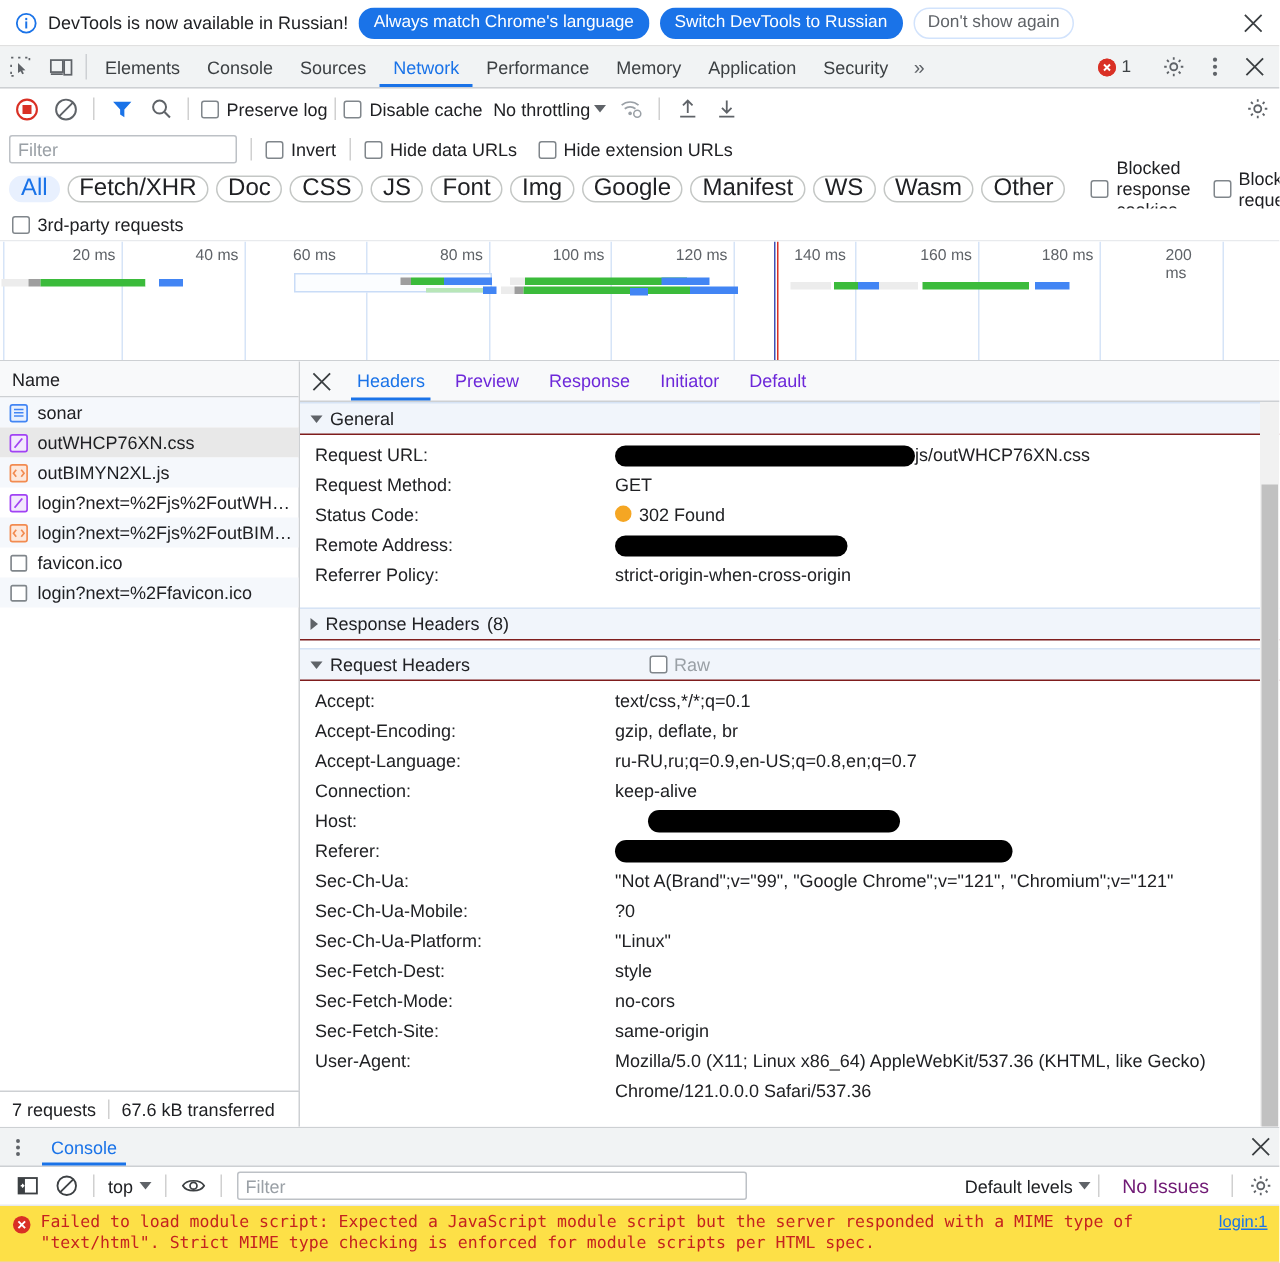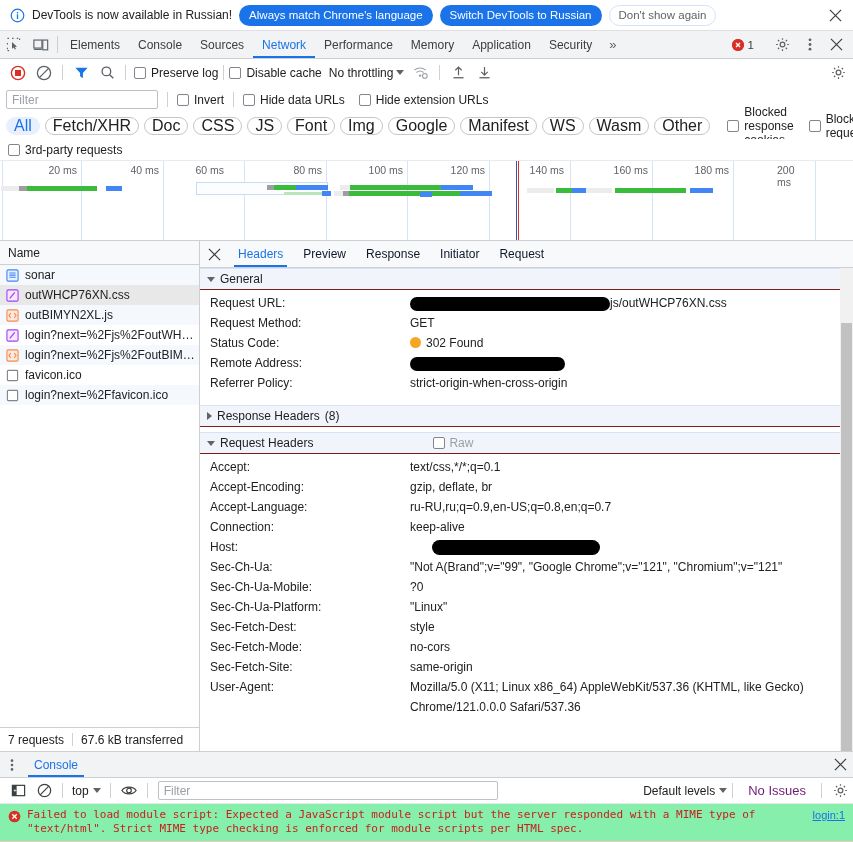--- a/index.html
+++ b/index.html
@@ -154,21 +154,21 @@
 
   
   .detail { flex: 1; display: flex; flex-direction: column; min-width: 0; background: #fff; position: relative; }
   .dt-tabs {
     height: 27px; min-height: 27px; display: flex; align-items: stretch;
     background: #f8f9fa; border-bottom: 1px solid #cdd0d3;
   }
   .dt-close { width: 28px; display: flex; align-items: center; justify-content: center; cursor: pointer; color: #3c4043; }
   .dt-tab {
     padding: 0 10px; display: flex; align-items: center; font-size: 12px;
-    color: #0f172a; cursor: pointer; position: relative;
+    color: #6d28d9; cursor: pointer; position: relative;
   }
   .dt-tab.active { color: #1a73e8; }
   .dt-tab.active::after { content:""; position:absolute; left:6px; right:6px; bottom:0; height:2px; background:#1a73e8; }
   .dt-scroll { flex: 1; overflow: hidden; position: relative; }
 
   .sect-head {
     height: 22px; display: flex; align-items: center; gap: 5px;
     background: #f1f5fb; border-bottom: 1px solid #7f1d1d; border-top: 1px solid #d6e3f5;
     padding-left: 7px; font-size: 12px; font-weight: bold; color: #202124; cursor: pointer;
   }
@@ -205,21 +205,21 @@
   .console-filter {
     flex: 0 0 340px; height: 19px; border: 1px solid #bdc1c6; border-radius: 2px;
     font-size: 12px; padding: 0 5px; margin-left: 5px;
     font-family: "Liberation Sans", sans-serif; color: #202124;
   }
   .console-filter::placeholder { color: #9aa0a6; }
   .lvl { margin-left: auto; display:flex; align-items:center; gap:4px; font-size:12px; cursor:pointer; color:#202124;}
   .issues { font-size: 13px; color: #701a75; padding: 0 10px; cursor: pointer; }
 
   .err-msg {
-    background: #86efac; border-bottom: 1px solid #f5c6c6;
+    background: #fde047; border-bottom: 1px solid #f5c6c6;
     display: flex; align-items: flex-start; gap: 6px;
     padding: 4px 8px 5px 8px; min-height: 36px;
   }
   .err-msg-ico { flex: 0 0 13px; margin-top: 2px; }
   .err-msg-text {
     flex: 1; font-family: "DejaVu Sans Mono", monospace; font-size: 11px;
     line-height: 14px; color: #c5221f; white-space: pre-wrap;
   }
   .err-link {
     font-family: Liberation Sans, sans-serif; font-size: 11px; color: #1a73e8;
@@ -583,21 +583,21 @@
       <div class="dt-tabs">
         <div class="dt-close">
           <svg width="13" height="13" viewBox="0 0 14 14">
               <path d="M1 1 L13 13 M13 1 L1 13" stroke="#3c4043" stroke-width="1.3"></path>
             </svg>
         </div>
         <div class="dt-tab active">Headers</div>
         <div class="dt-tab">Preview</div>
         <div class="dt-tab">Response</div>
         <div class="dt-tab">Initiator</div>
-        <div class="dt-tab">Request</div>
+        <div class="dt-tab">Default</div>
       </div>
 
       <div class="dt-scroll">
 
         <div class="sect-head">
           <span class="tri down"></span>
           <span class="sect-title">General</span>
         </div>
         <div style="padding-top:3px">
           <div class="kv">
@@ -660,20 +660,26 @@
             <span class="k">Connection:</span>
             <span class="v">keep-alive</span>
           </div>
           <div class="kv">
             <span class="k">Host:</span>
             <span class="v">
               <span class="redact" style="width:168px;height:15px;margin-left:22px"></span>
             </span>
           </div>
           <div class="kv">
+            <span class="k">Referer:</span>
+            <span class="v">
+              <span class="redact" style="width:265px;height:15px"></span>
+            </span>
+          </div>
+          <div class="kv">
             <span class="k">Sec-Ch-Ua:</span>
             <span class="v">"Not A(Brand";v="99", "Google Chrome";v="121", "Chromium";v="121"</span>
           </div>
           <div class="kv">
             <span class="k">Sec-Ch-Ua-Mobile:</span>
             <span class="v">?0</span>
           </div>
           <div class="kv">
             <span class="k">Sec-Ch-Ua-Platform:</span>
             <span class="v">"Linux"</span>

